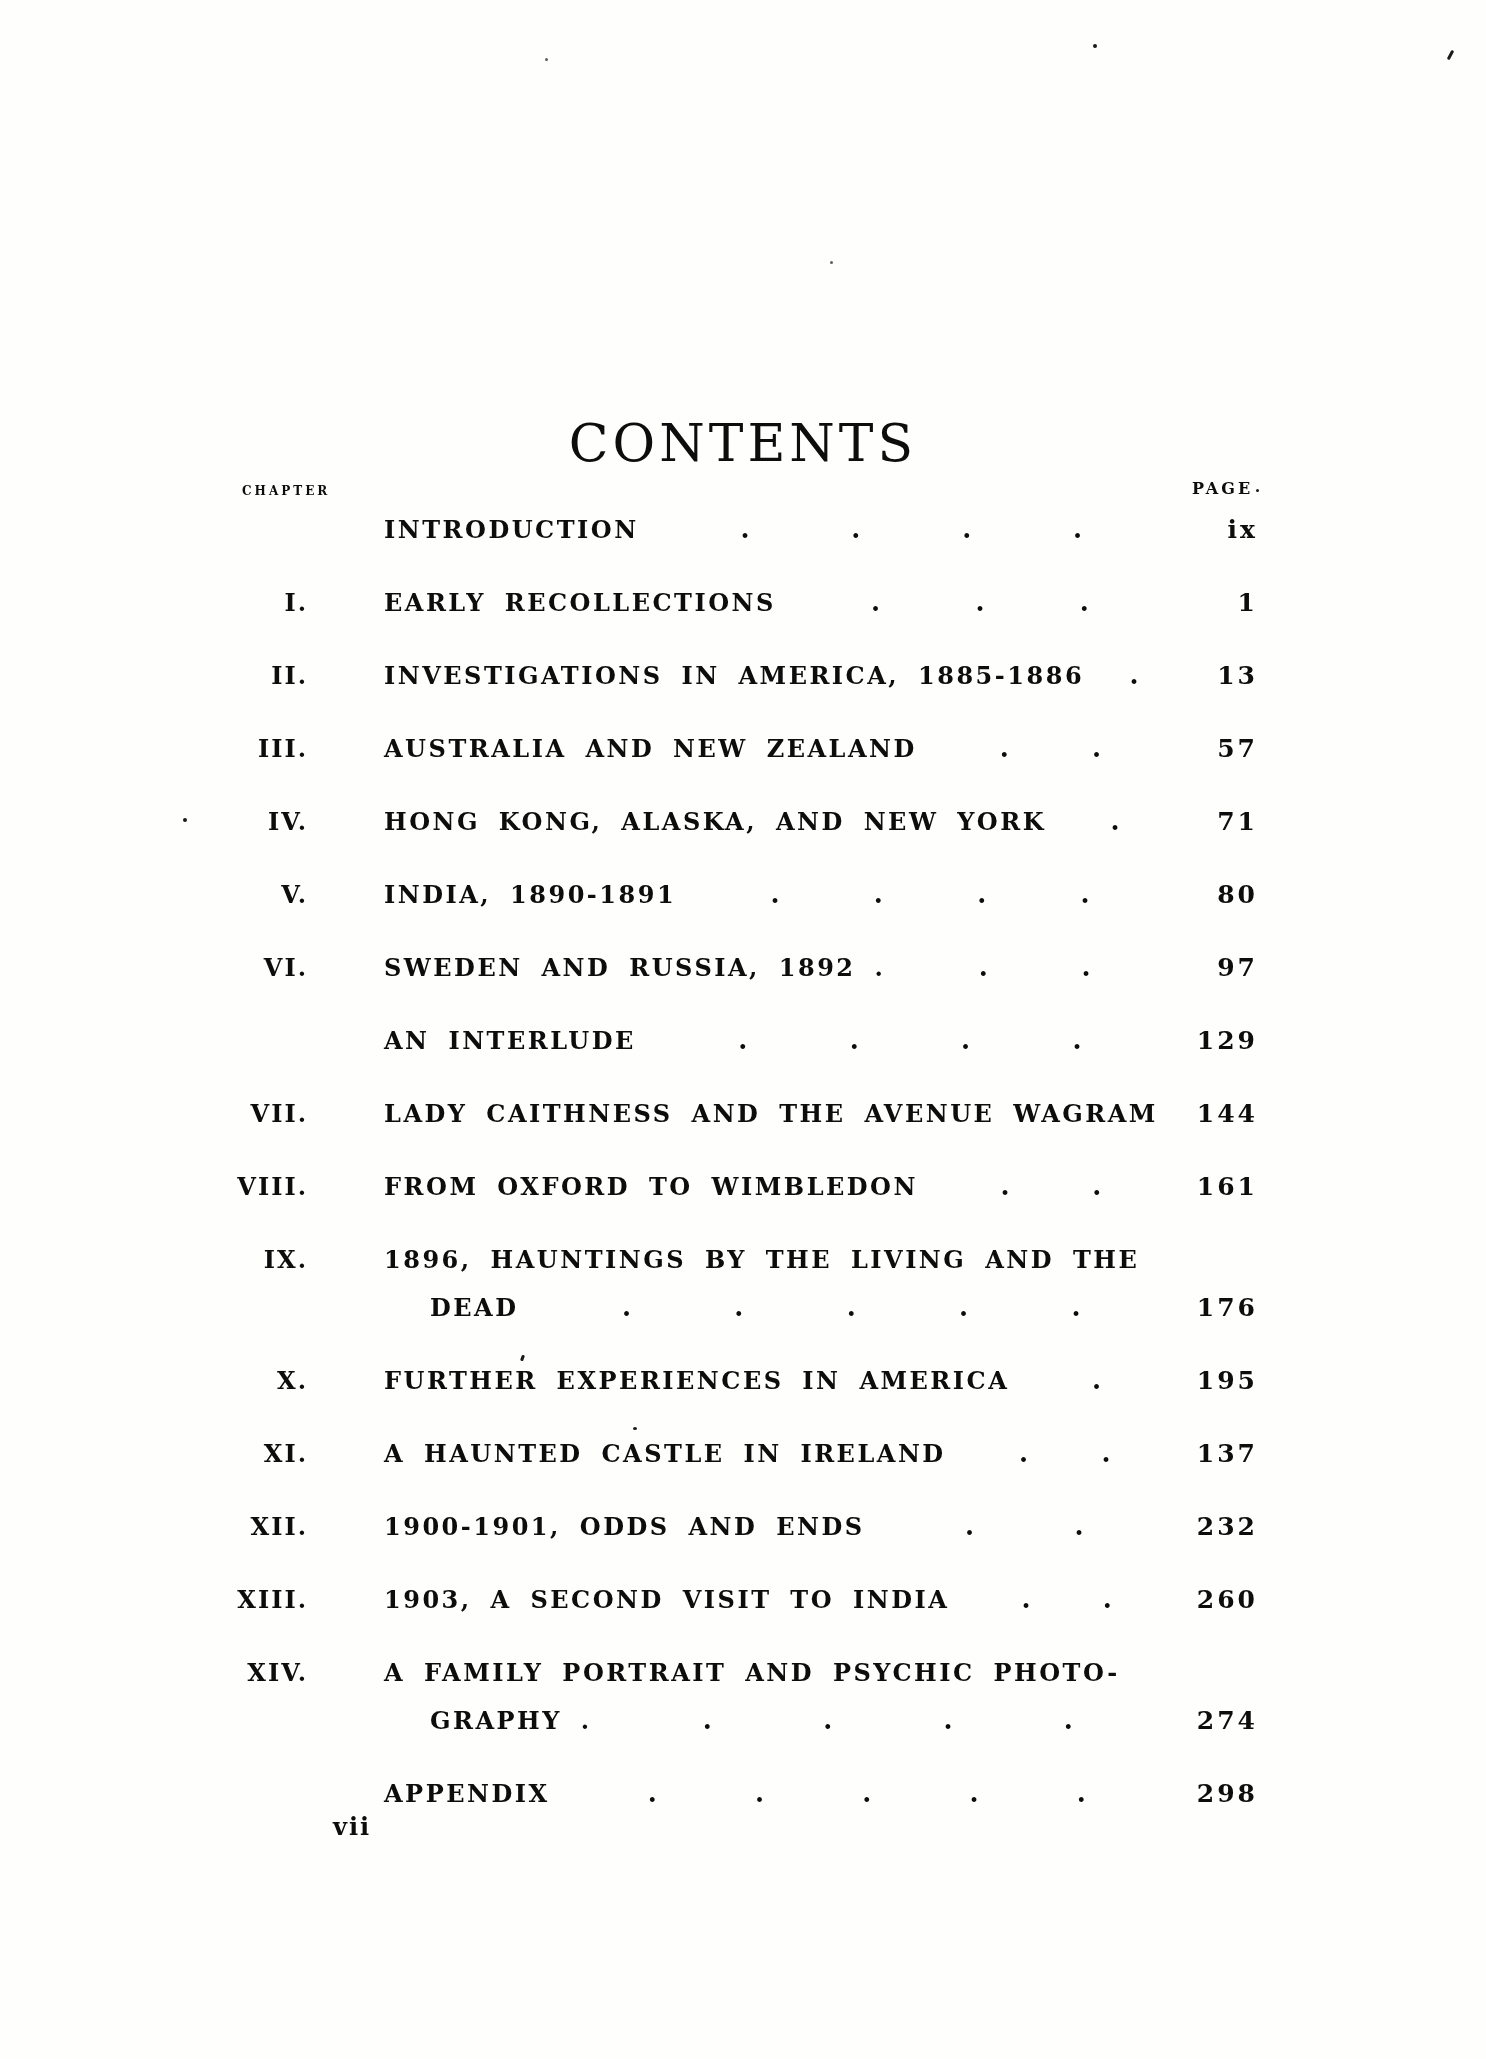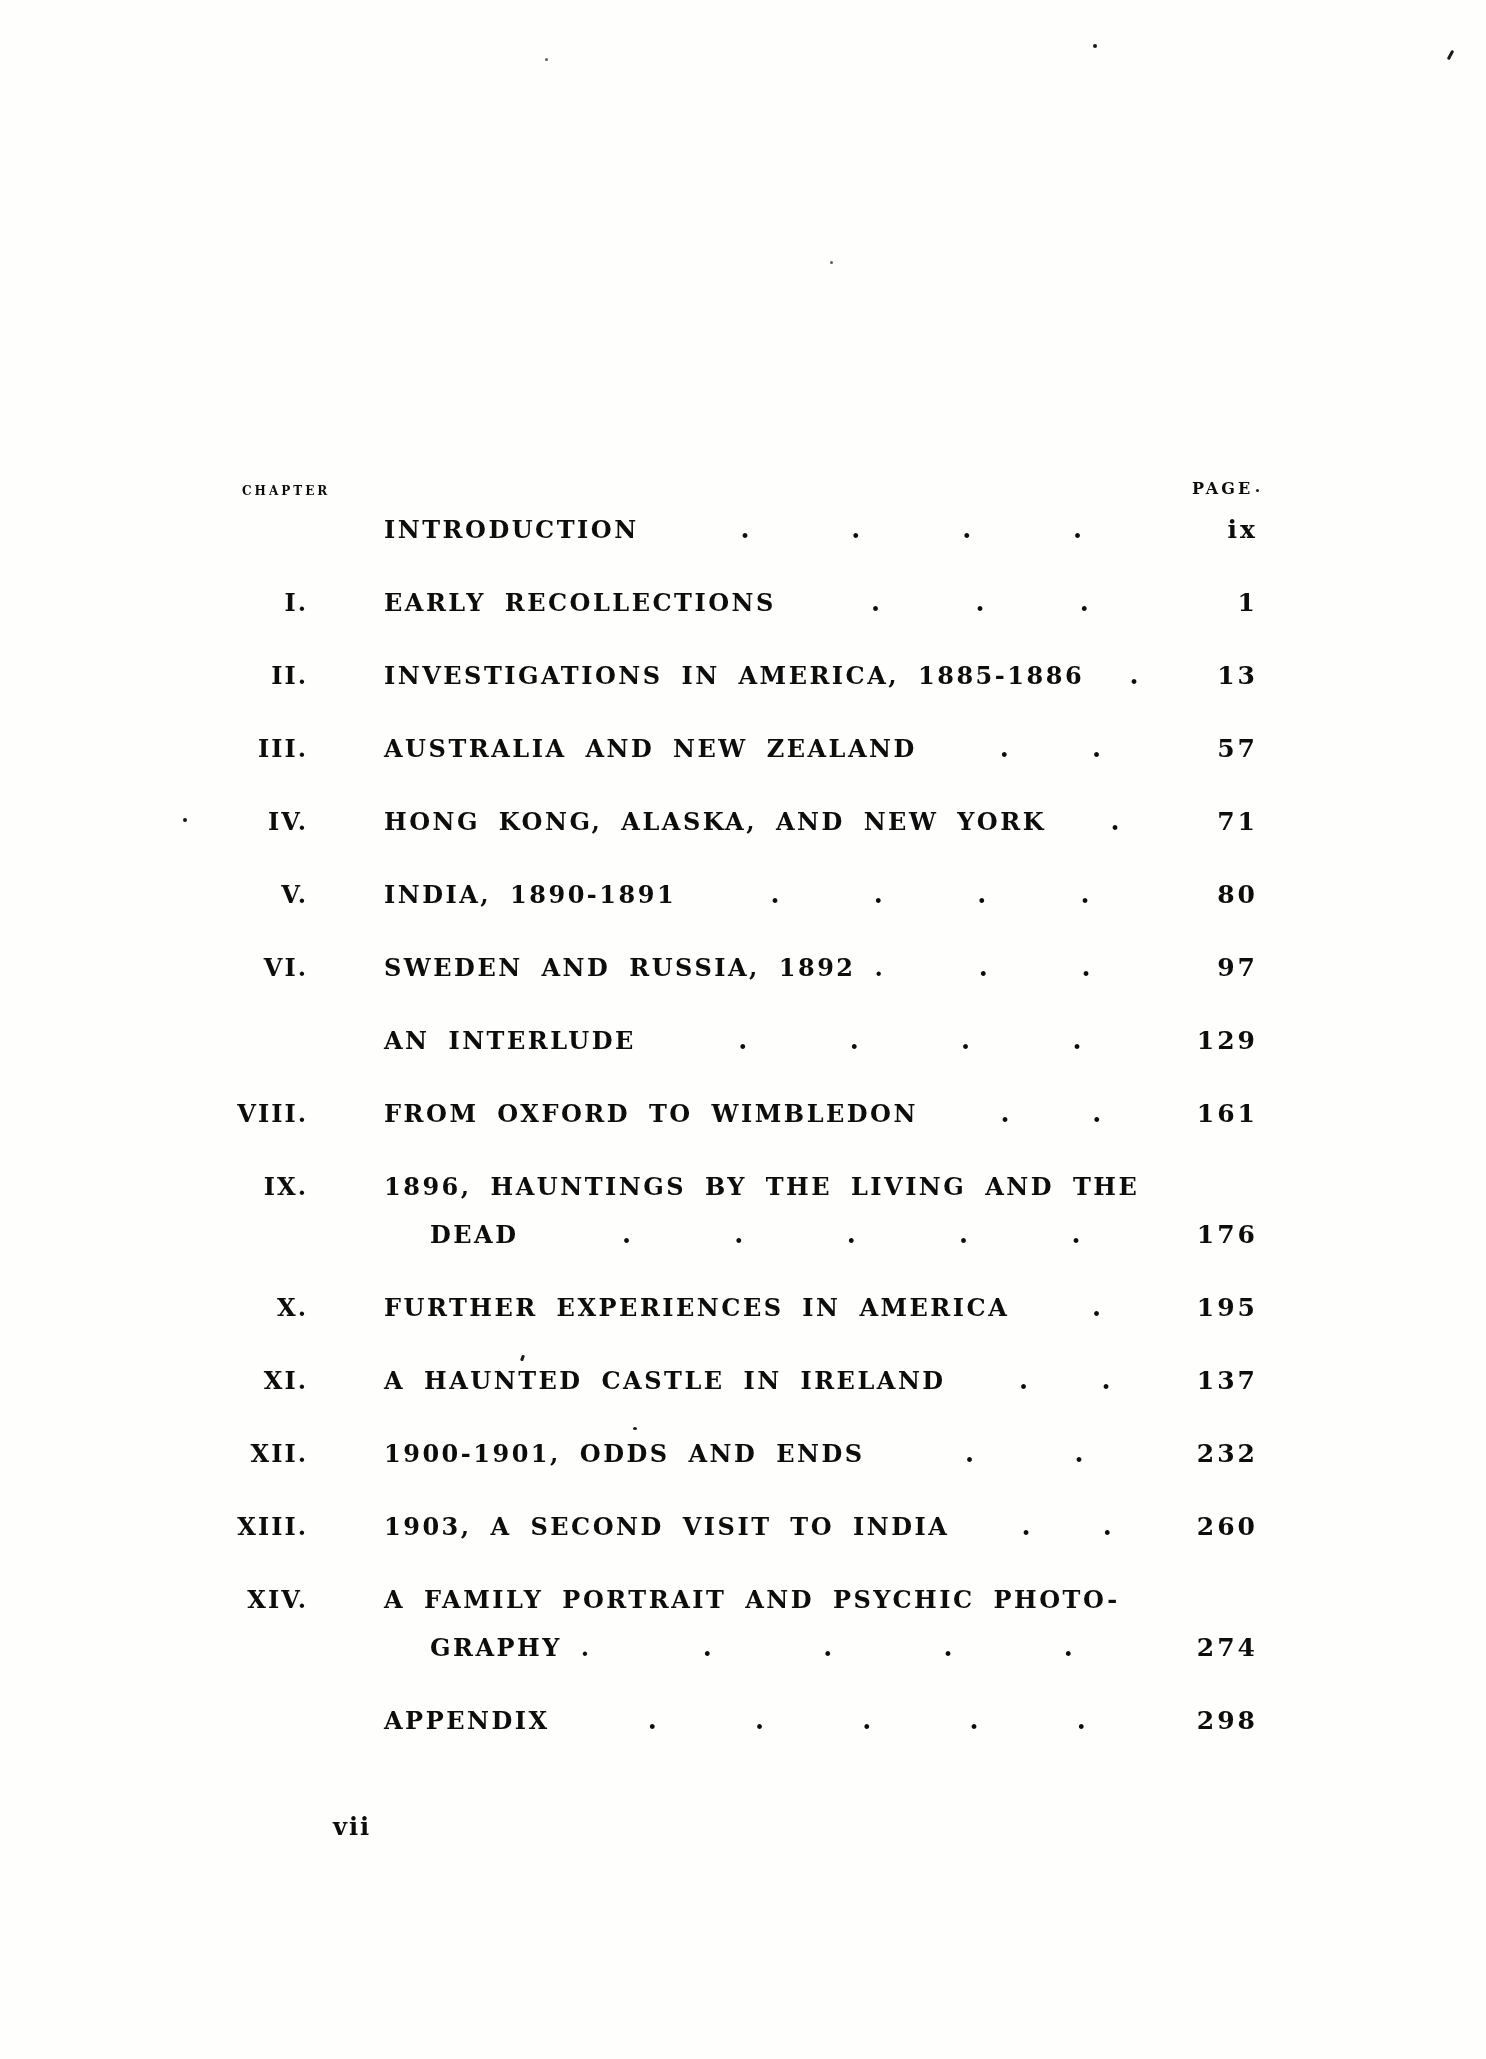--- a/index.html
+++ b/index.html
@@ -123,20 +123,21 @@
     background: #1a1a1a;
     border-radius: 50%;
   }
   .speck.tick { border-radius: 1px; }
 </style>
 </head>
 <body>
 
 <div class="page">
 
+  <h1 class="contents-title">CONTENTS</h1>
 
   <div class="chapter-label">CHAPTER</div>
   <div class="page-label">PAGE</div>
 
   <div class="toc">
   <div class="entry">
     <div class="line line1">
       <span class="num"></span>
       <span class="title-area">
         <span class="title">INTRODUCTION</span>
@@ -253,20 +254,31 @@
               <span class="dot">.</span>
               <span class="dot">.</span>
               <span class="dot">.</span>
             </span>
         <span class="page-num">129</span>
       </span>
     </div>
 
   </div>
 
+  <div class="entry">
+    <div class="line line1">
+      <span class="num">VII.</span>
+      <span class="title-area">
+        <span class="title">LADY CAITHNESS AND THE AVENUE WAGRAM</span>
+        <span class="dots"></span>
+        <span class="page-num">144</span>
+      </span>
+    </div>
+
+  </div>
 
   <div class="entry">
     <div class="line line1">
       <span class="num">VIII.</span>
       <span class="title-area">
         <span class="title">FROM OXFORD TO WIMBLEDON</span>
         <span class="dots">
               <span class="dot">.</span>
               <span class="dot">.</span>
             </span>

